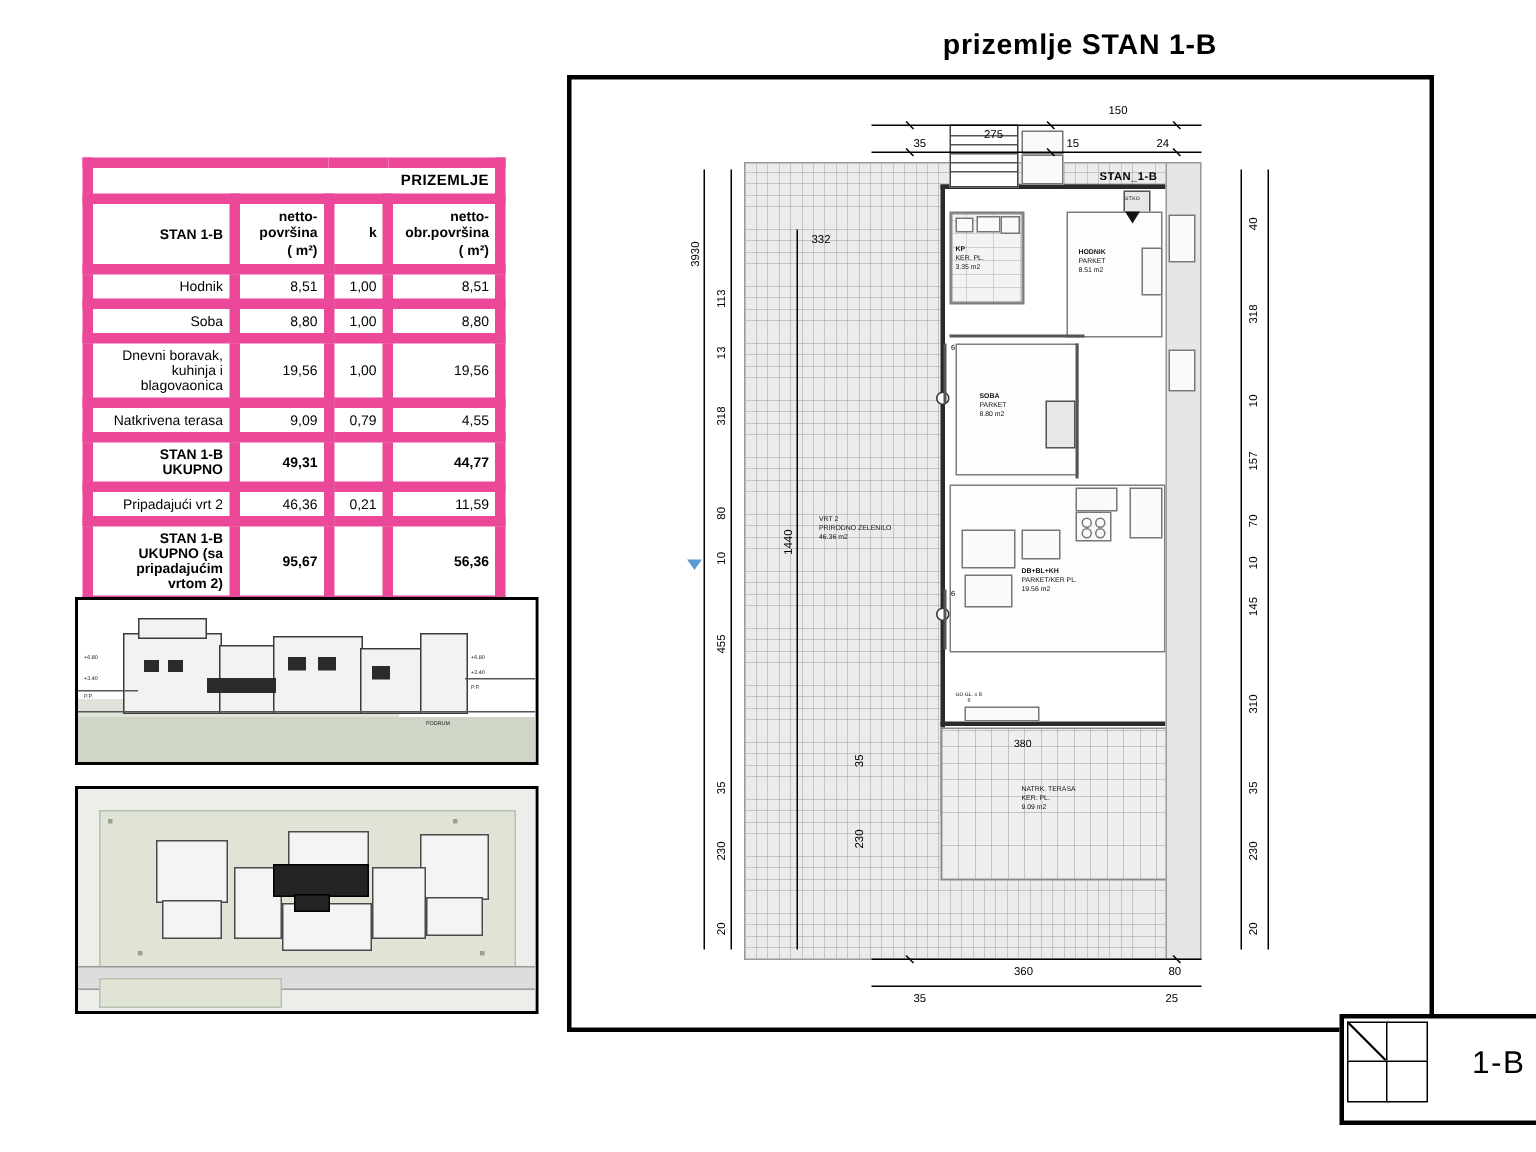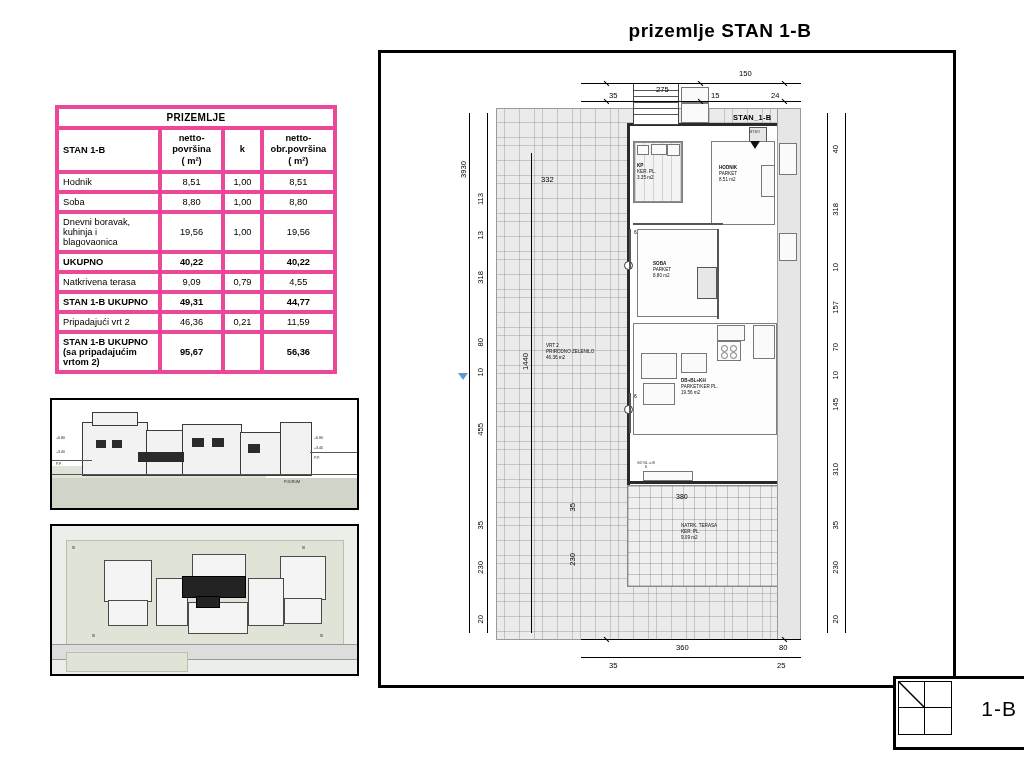--- a/index.html
+++ b/index.html
@@ -13,21 +13,21 @@
   
   .plan-title{
     position:absolute;left:560px;top:20px;width:320px;
     text-align:center;font-size:19px;font-weight:bold;letter-spacing:.5px;
   }
 
   
   .table-wrap{position:absolute;left:55px;top:105px;width:282px;}
   table.areas{border-collapse:collapse;width:282px;font-size:9.3px;}
   table.areas td,table.areas th{
-    border:4px solid #ec4899;padding:3px 4px;vertical-align:middle;
+    border:7px solid #ec4899;padding:3px 4px;vertical-align:middle;text-align:right;
   }
   .t-head{font-weight:bold;text-align:center;font-size:10px;letter-spacing:.3px;}
   .col-name{width:120px;text-align:left;}
   .col-net{width:62px;text-align:center;}
   .col-k{width:34px;text-align:center;}
   .col-obr{width:66px;text-align:center;}
   .hdr-cell{text-align:center;font-weight:bold;font-size:9.3px;line-height:1.22;}
   .bold{font-weight:bold;}
   .tall{height:30px;}
 
@@ -164,26 +164,20 @@
             <td class="col-name">Soba</td>
             <td class="col-net">8,80</td>
             <td class="col-k">1,00</td>
             <td class="col-obr">8,80</td>
           </tr>
       <tr class="tall">
             <td class="col-name">Dnevni boravak, kuhinja i blagovaonica</td>
             <td class="col-net">19,56</td>
             <td class="col-k">1,00</td>
             <td class="col-obr">19,56</td>
-          </tr>
-      <tr>
-            <td class="col-name bold">UKUPNO</td>
-            <td class="col-net bold">40,22</td>
-            <td class="col-k"></td>
-            <td class="col-obr bold">40,22</td>
           </tr>
       <tr>
             <td class="col-name">Natkrivena terasa</td>
             <td class="col-net">9,09</td>
             <td class="col-k">0,79</td>
             <td class="col-obr">4,55</td>
           </tr>
       <tr>
             <td class="col-name bold">STAN 1-B UKUPNO</td>
             <td class="col-net bold">49,31</td>
@@ -387,21 +381,21 @@
       <div class="dimtxt v" style="left:95px;top:140px;">113</div>
       <div class="dimtxt v" style="left:95px;top:178px;">13</div>
       <div class="dimtxt v" style="left:95px;top:218px;">318</div>
       <div class="dimtxt v" style="left:95px;top:285px;">80</div>
       <div class="dimtxt v" style="left:95px;top:315px;">10</div>
       <div class="dimtxt v" style="left:95px;top:370px;">455</div>
       <div class="dimtxt v" style="left:95px;top:468px;">35</div>
       <div class="dimtxt v" style="left:95px;top:508px;">230</div>
       <div class="dimtxt v" style="left:95px;top:562px;">20</div>
 
-      <div class="dimtxt" style="left:160px;top:122px;">332</div>
+      <div class="dimtxt" style="left:160px;top:102px;">332</div>
       <div class="dimtxt v" style="left:140px;top:300px;">1440</div>
       <div class="dimline" style="left:150px;top:100px;width:1px;height:480px;"></div>
 
       <div class="dimtxt v" style="left:187px;top:500px;">230</div>
       <div class="dimtxt v" style="left:187px;top:450px;">35</div>
 
       <div class="dimline" style="left:446px;top:60px;width:1px;height:520px;"></div>
       <div class="dimline" style="left:464px;top:60px;width:1px;height:520px;"></div>
       <div class="dimtxt v" style="left:450px;top:92px;">40</div>
       <div class="dimtxt v" style="left:450px;top:150px;">318</div>

